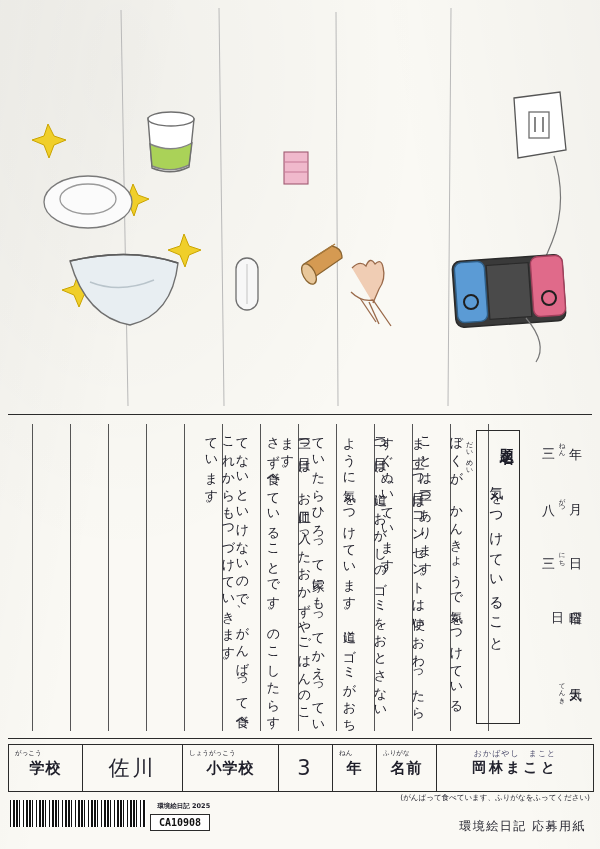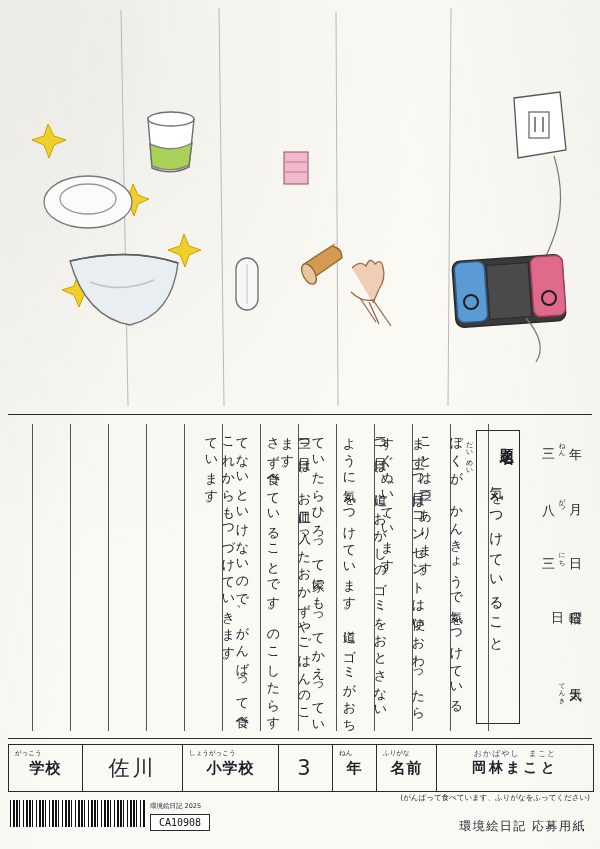--- a/index.html
+++ b/index.html
@@ -139,21 +139,22 @@
   .barcode{
     width:136px;height:27px;
     background-repeat:repeat-x;
     background-image:repeating-linear-gradient(90deg,
       #111 0 1px, #fff 1px 3px, #111 3px 5px, #fff 5px 6px,
       #111 6px 8px, #fff 8px 9px, #111 9px 10px, #fff 10px 13px);
     border:0;
   }
   .barcode-side{
     position:absolute;left:150px;top:802px;
-    text-align:left;
+    text-align:right;
+    font-weight:bold;
   }
   .bc-label{font-size:6.5px;color:#1d1d28;display:block;}
   .bc-box{
     margin-top:2px;border:1px solid #2b2b2b;padding:2px 8px;
     font-family:"DejaVu Sans Mono", monospace;font-size:10px;color:#111;
     display:inline-block;background:#fff;
   }
   .form-title{
     position:absolute;right:14px;top:818px;
     font-size:12px;font-weight:normal;color:#1d1d28;letter-spacing:1.5px;

